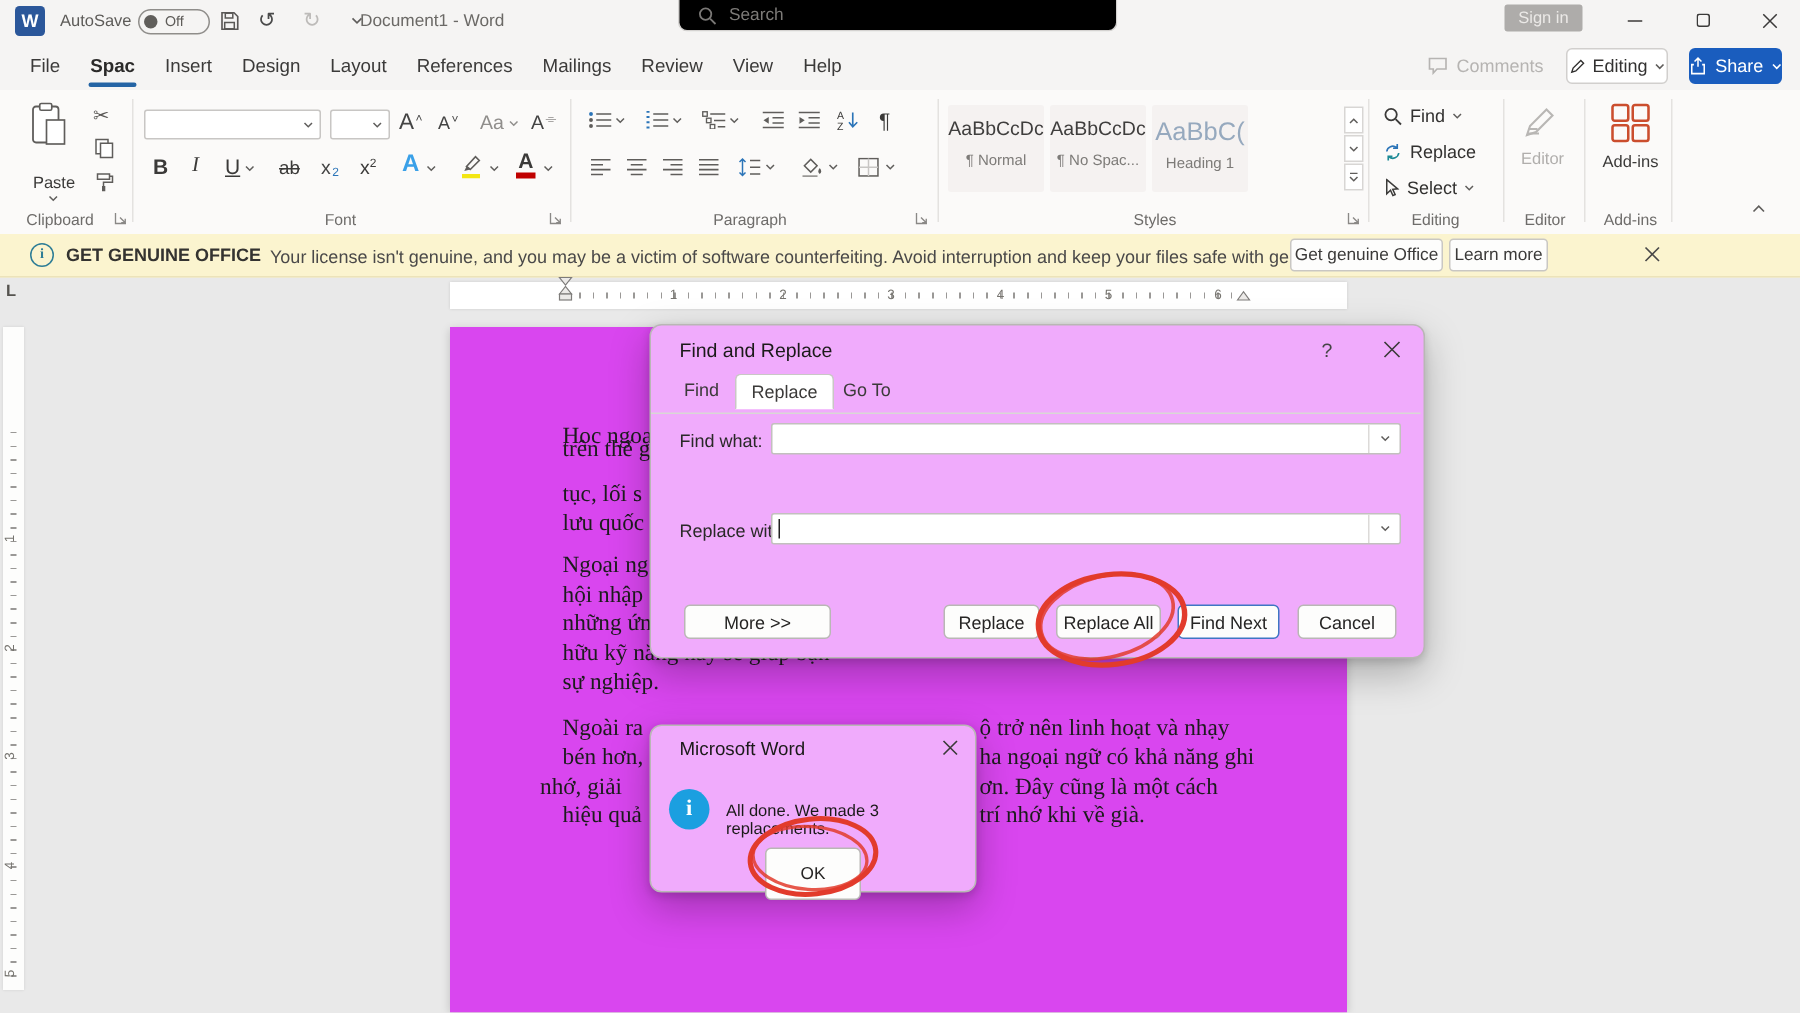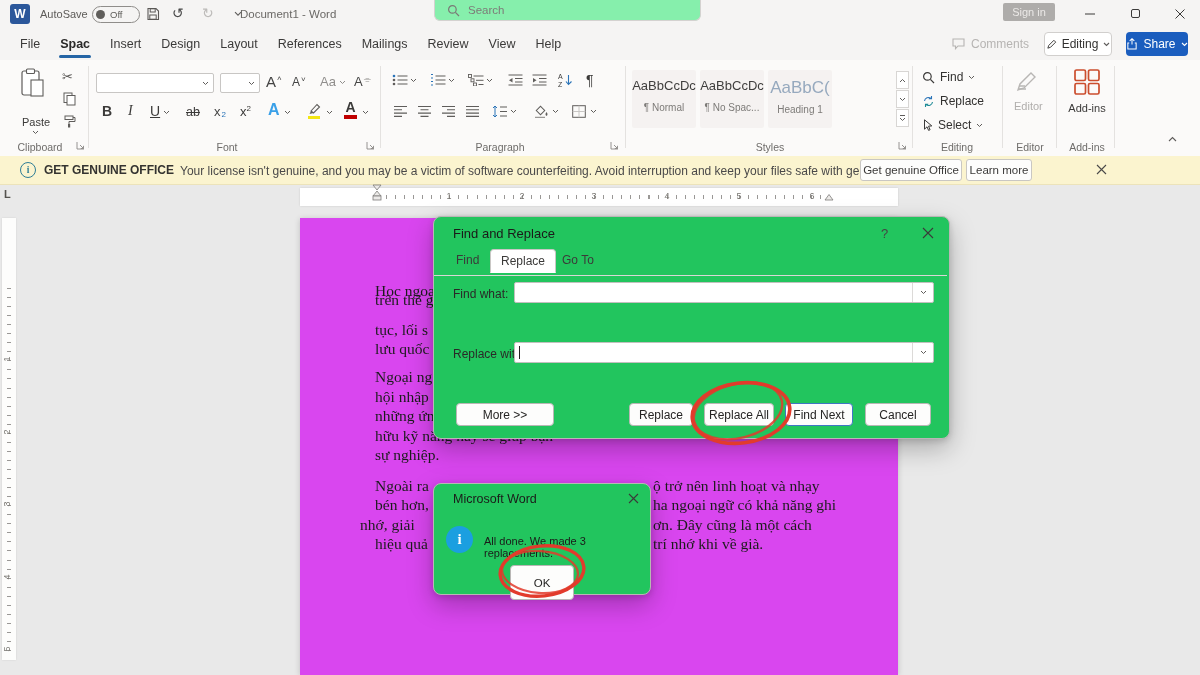--- a/index.html
+++ b/index.html
@@ -12,21 +12,21 @@
   .titlebar{left:0;top:0;width:1200px;height:28px;background:#f5f4f3}
   .logo{left:10px;top:4px;width:20px;height:20px;background:#2b579a;border-radius:3px;
         color:#fff;font-size:12px;font-weight:bold;display:flex;align-items:center;justify-content:center}
   .autosave-label{left:40px;top:8px;font-size:11px;color:#5d5b58}
   .toggle{left:92px;top:6px;width:46px;height:15px;border:1px solid #8f8d8a;border-radius:9px;
           display:flex;align-items:center;background:#f5f4f3}
   .knob{width:9px;height:9px;border-radius:50%;background:#605e5b;margin-left:3px}
   .toggle-state{font-size:9.5px;color:#5d5b58;margin-left:5px}
   .qat{color:#4a4a4a;font-size:14px;line-height:1}
   .doc-title{left:240px;top:8px;font-size:11.5px;color:#6b6966}
-  .searchbox{left:434px;top:0;width:267px;height:21px;background:#86efac;border:1px solid #d4d2d0;border-top:none;
+  .searchbox{left:452px;top:0;width:293px;height:21px;background:#000000;border:1px solid #d4d2d0;border-top:none;
              border-radius:0 0 6px 6px;display:flex;align-items:center;gap:8px;padding-left:12px;box-sizing:border-box}
   .searchbox span{font-size:11.5px;color:#7d7b78}
   .signin{left:1003px;top:3px;width:52px;height:18px;background:#aeacaa;border-radius:2px;
           color:#ebe9e7;font-size:11px;display:flex;align-items:center;justify-content:center}
   .wincontrol{top:0;width:30px;height:27px;display:flex;align-items:center;justify-content:center}
   
   .menubar{left:0;top:28px;width:1200px;height:32px;background:#f5f4f3}
   .tabs{left:10px;top:0;height:32px;display:flex;align-items:center}
   .tab{padding:0 10px;font-size:12.5px;color:#3b3a39;position:relative;height:32px;display:flex;align-items:center}
   .tab.active{font-weight:bold;color:#2b2a29}
@@ -67,21 +67,21 @@
           background:repeating-linear-gradient(90deg,#9a9896 0 1px,transparent 1px 9.05px)}
   .hnum{position:absolute;top:3px;font-size:9px;color:#76746f;transform:translateX(-50%)}
   .tabsel{left:4px;top:188px;font-size:11px;color:#55534f;font-weight:bold}
   .vruler{left:2px;top:218px;width:14px;height:442px;background:#fdfdfc;box-shadow:0 0 2px rgba(0,0,0,.1)}
   .vticks{position:absolute;top:70px;left:5px;height:364px;width:4px;
           background:repeating-linear-gradient(#9a9896 0 1px,transparent 1px 9.05px)}
   .vnum{position:absolute;left:2px;font-size:9px;color:#76746f;transform:rotate(-90deg)}
   .page{left:300px;top:218px;width:598px;height:457px;background:#d946ef;box-shadow:0 1px 6px rgba(0,0,0,.18);z-index:1}
   .docline{position:absolute;font-family:"Liberation Serif",serif;font-size:15.5px;color:#1c1c1c;white-space:nowrap}
   
-  .dlg{background:#22c55e;border:1px solid #b9b7b5;border-radius:8px;
+  .dlg{background:#f0abfc;border:1px solid #b9b7b5;border-radius:8px;
        box-shadow:0 10px 26px rgba(0,0,0,.26),0 2px 6px rgba(0,0,0,.14)}
   .fr{left:433px;top:216px;width:515px;height:221px;z-index:5}
   .dlg-title{font-size:13px;color:#1b1a19}
   .dlg-x{font-size:13px;color:#444}
   .frtab{font-size:12px;color:#3b3a39;padding:4px 10px}
   .frtab.active{background:#fff;border:1px solid #c9c7c5;border-bottom:1px solid #fff;border-radius:4px 4px 0 0}
   .frlabel{font-size:12px;color:#2a2928}
   .frcombo{width:420px;height:21px;background:#fff;border:1px solid #c2c0be;border-radius:2px;box-sizing:border-box}
   .combo-arrow{position:absolute;right:0;top:0;width:20px;height:19px;border-left:1px solid #dcdad8;
                display:flex;align-items:center;justify-content:center}

